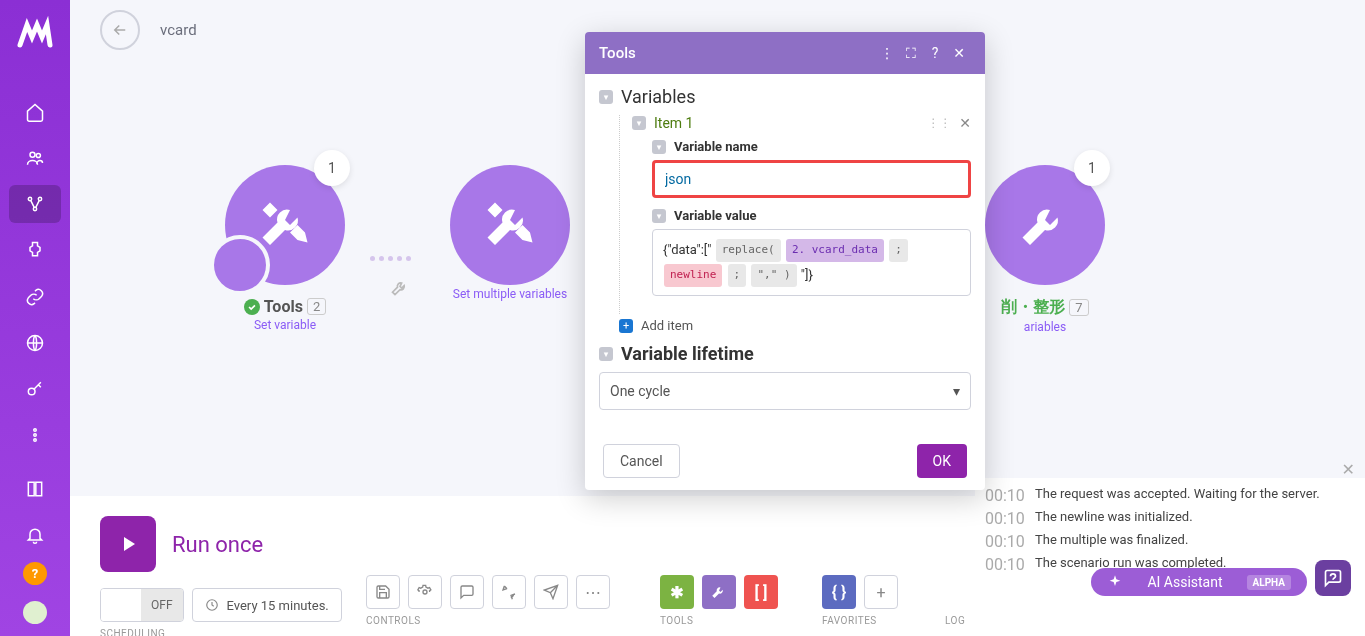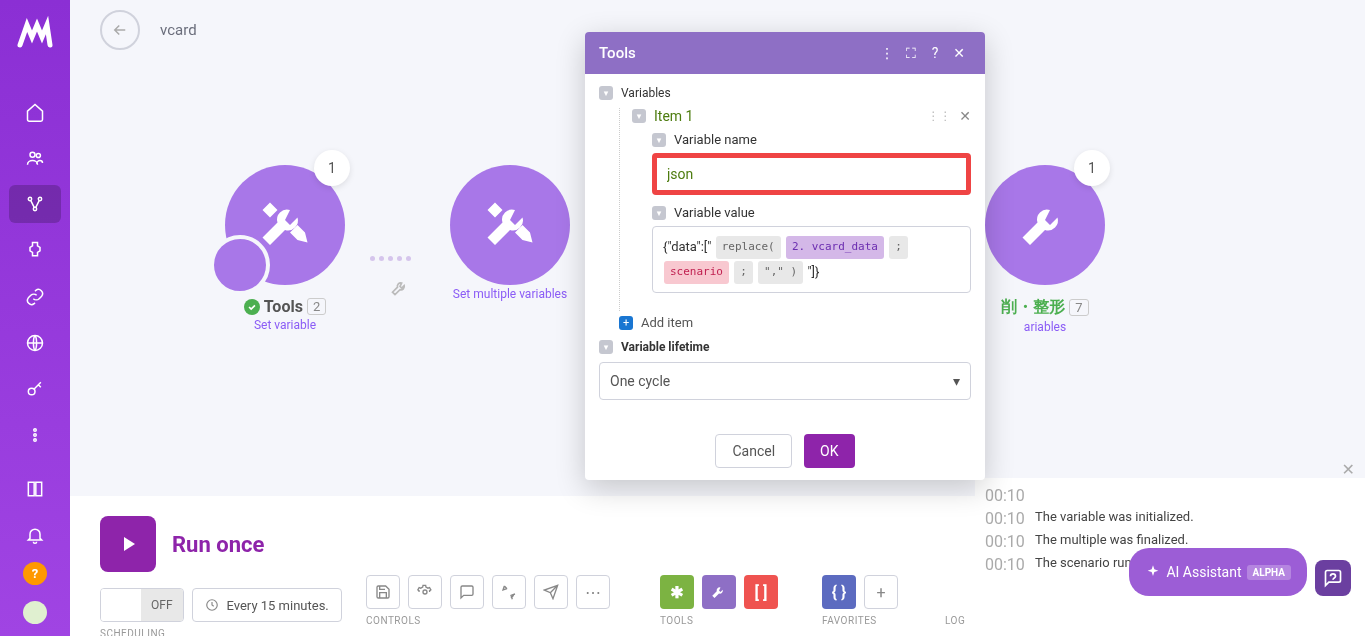--- a/index.html
+++ b/index.html
@@ -31,62 +31,62 @@
 .connector .dot{width:5px;height:5px;background:#d5c5ec;border-radius:50%}
 .wrench-icon{position:absolute;width:20px;height:20px;color:#bbb}
 .modal{position:absolute;left:585px;top:32px;width:400px;background:#fff;border-radius:4px;box-shadow:0 8px 30px rgba(0,0,0,0.2);z-index:10}
 .modal-header{background:#8e6fc5;height:42px;display:flex;align-items:center;padding:0 14px;color:#fff;border-radius:4px 4px 0 0}
 .modal-header .title{font-size:15px;font-weight:500;flex:1}
 .modal-header .icon-btn{width:24px;height:24px;display:flex;align-items:center;justify-content:center;cursor:pointer;color:#fff;font-size:14px}
 .modal-body{padding:12px 14px}
 .section{margin-bottom:10px}
 .section-header{display:flex;align-items:center;gap:8px;margin-bottom:8px}
 .collapse-icon{width:14px;height:14px;background:#c5c7d0;border-radius:3px;display:flex;align-items:center;justify-content:center;color:#fff;font-size:9px}
-.section-title{font-size:12px;color:#333;font-weight:bold}
+.section-title{font-size:18px;color:#333;font-weight:bold}
 .section-title.normal{font-weight:normal}
 .item-block{margin-left:20px;padding-left:12px;border-left:1px dotted #ccc;padding-bottom:8px}
 .item-header{display:flex;align-items:center;gap:8px;margin-bottom:8px}
 .item-header .label{flex:1;font-size:14px;color:#4d7c0f}
 .item-header .drag{color:#bbb;cursor:move;font-size:12px}
 .item-header .close{color:#888;cursor:pointer;font-size:14px}
 .field{margin-left:20px;margin-bottom:10px}
 .field-header{display:flex;align-items:center;gap:8px;margin-bottom:6px}
-.field-label{font-size:13px;color:#333;font-weight:normal}
-.input{width:100%;border:5px solid #ef4444;border-radius:4px;padding:8px 10px;font-size:14px;color:#4d7c0f}
+.field-label{font-size:13px;color:#333;font-weight:bold}
+.input{width:100%;border:3px solid #ef4444;border-radius:4px;padding:8px 10px;font-size:14px;color:#0369a1}
 .value-box{width:100%;border:1px solid #d0d2dc;border-radius:4px;padding:8px 10px;font-size:13px;color:#333;line-height:1.9;min-height:56px}
 .pill{display:inline-block;padding:1px 6px;border-radius:3px;font-family:monospace;font-size:11px;margin:0 1px;vertical-align:middle}
 .pill.fn{background:#e8e8e8;color:#666}
 .pill.var{background:#d4b8e8;color:#6b2db0}
 .pill.sep{background:#e8e8e8;color:#666}
 .pill.kw{background:#f8c8d0;color:#c02050}
 .add-item{display:flex;align-items:center;gap:8px;font-size:13px;color:#555;cursor:pointer;margin-left:20px;margin-top:4px}
 .add-item .plus{width:14px;height:14px;background:#1976d2;border-radius:3px;color:#fff;display:flex;align-items:center;justify-content:center;font-size:11px}
 .select{width:100%;border:1px solid #d0d2dc;border-radius:4px;padding:10px;font-size:14px;color:#555;display:flex;justify-content:space-between;align-items:center;cursor:pointer}
-.modal-footer{padding:12px 32px;display:flex;justify-content:center;gap:12px}
+.modal-footer{padding:12px 18px;display:flex;justify-content:space-between;gap:12px}
 .btn{padding:8px 16px;border-radius:4px;font-size:14px;cursor:pointer;border:1px solid #d0d2dc;background:#fff;color:#555}
 .btn.primary{background:#8e24aa;color:#fff;border:none}
 .bottom-bar{position:absolute;left:70px;bottom:0;right:0;height:140px;background:#fff;padding:20px 30px 10px;display:flex;align-items:flex-start}
 .run-btn{width:56px;height:56px;background:#8e24aa;border-radius:8px;display:flex;align-items:center;justify-content:center;cursor:pointer;margin-right:16px}
-.run-label{color:#8e24aa;font-size:22px;font-weight:700;align-self:center;margin-top:-50px}
+.run-label{color:#8e24aa;font-size:22px;font-weight:400;align-self:center;margin-top:-50px}
 .run-group{display:flex;flex-direction:column}
 .controls-row{display:flex;gap:8px;margin-top:16px}
 .sched-toggle{display:flex;align-items:center;border:1px solid #d0d2dc;border-radius:4px;height:34px;overflow:hidden}
 .sched-toggle .knob{width:40px;height:100%;background:#fff}
 .sched-toggle .off{background:#e8e8e8;padding:16px 10px;height:100%;display:flex;align-items:center;font-size:12px;color:#666}
 .sched-chip{border:1px solid #d0d2dc;border-radius:4px;height:34px;padding:0 12px;display:flex;align-items:center;gap:8px;font-size:13px;color:#555}
 .section-label{font-size:10px;color:#999;letter-spacing:0.5px;margin-top:6px}
 .bottom-section{display:flex;flex-direction:column;position:absolute}
 .ctrl-btn{width:34px;height:34px;border:1px solid #d0d2dc;border-radius:4px;display:flex;align-items:center;justify-content:center;cursor:pointer;background:#fff;color:#888}
 .tool-btn{width:34px;height:34px;border-radius:4px;display:flex;align-items:center;justify-content:center;cursor:pointer;color:#fff;font-weight:bold}
 .log-panel{position:absolute;right:0;bottom:54px;width:390px;background:#fff;padding:6px 10px;font-size:13px}
 .log-row{display:flex;gap:10px;padding:2px 0}
 .log-time{color:#aaa;font-size:16px;width:40px}
 .log-msg{color:#444}
 .log-close{position:absolute;right:10px;top:-18px;color:#aaa;cursor:pointer;font-size:16px}
-.ai-btn{position:absolute;right:58px;bottom:40px;background:#9c5dd6;color:#fff;padding:16px 16px;border-radius:20px;display:flex;align-items:center;gap:5px;font-size:14px;cursor:pointer;z-index:5}
+.ai-btn{position:absolute;right:58px;bottom:40px;background:#9c5dd6;color:#fff;padding:6px 16px;border-radius:20px;display:flex;align-items:center;gap:24px;font-size:14px;cursor:pointer;z-index:5}
 .ai-btn .alpha{background:rgba(255,255,255,0.25);padding:2px 6px;border-radius:3px;font-size:10px;font-weight:bold}
 .help-float{position:absolute;right:14px;bottom:40px;width:36px;height:36px;background:#6b3fa0;border-radius:8px;display:flex;align-items:center;justify-content:center;cursor:pointer;z-index:5}
 </style>
 </head>
 <body>
 
 <div class="sidebar">
   <div class="logo">
     <svg viewBox="0 0 40 40">
         <path d="M5 30 L12 10 L17 22 L22 10 L27 22 L32 10 L35 30" stroke="#fff" stroke-width="5" fill="none" stroke-linecap="round"></path>
@@ -254,21 +254,21 @@
         <div class="field">
           <div class="field-header">
             <div class="collapse-icon">▾</div>
             <div class="field-label">Variable value</div>
           </div>
           <div class="value-box">
             <span>{"data":["</span>
             <span class="pill fn">replace(</span>
             <span class="pill var">2. vcard_data</span>
             <span class="pill sep">;</span><br>
-            <span class="pill kw">scenario</span>
+            <span class="pill kw">newline</span>
             <span class="pill sep">;</span>
             <span class="pill sep">"," )</span>
             <span>"]}</span>
           </div>
         </div>
       </div>
       <div class="add-item">
         <div class="plus">+</div>
         <span>Add item</span>
       </div>
@@ -373,24 +373,25 @@
 
   <div class="bottom-section" style="left:875px;bottom:10px">
     <div class="section-label">LOG</div>
   </div>
 </div>
 
 <div class="log-panel">
   <div class="log-close">✕</div>
   <div class="log-row">
       <span class="log-time">00:10</span>
+      <span class="log-msg">The request was accepted. Waiting for the server.</span>
     </div>
   <div class="log-row">
       <span class="log-time">00:10</span>
-      <span class="log-msg">The variable was initialized.</span>
+      <span class="log-msg">The newline was initialized.</span>
     </div>
   <div class="log-row">
       <span class="log-time">00:10</span>
       <span class="log-msg">The multiple was finalized.</span>
     </div>
   <div class="log-row">
       <span class="log-time">00:10</span>
       <span class="log-msg">The scenario run was completed.</span>
     </div>
 </div>

